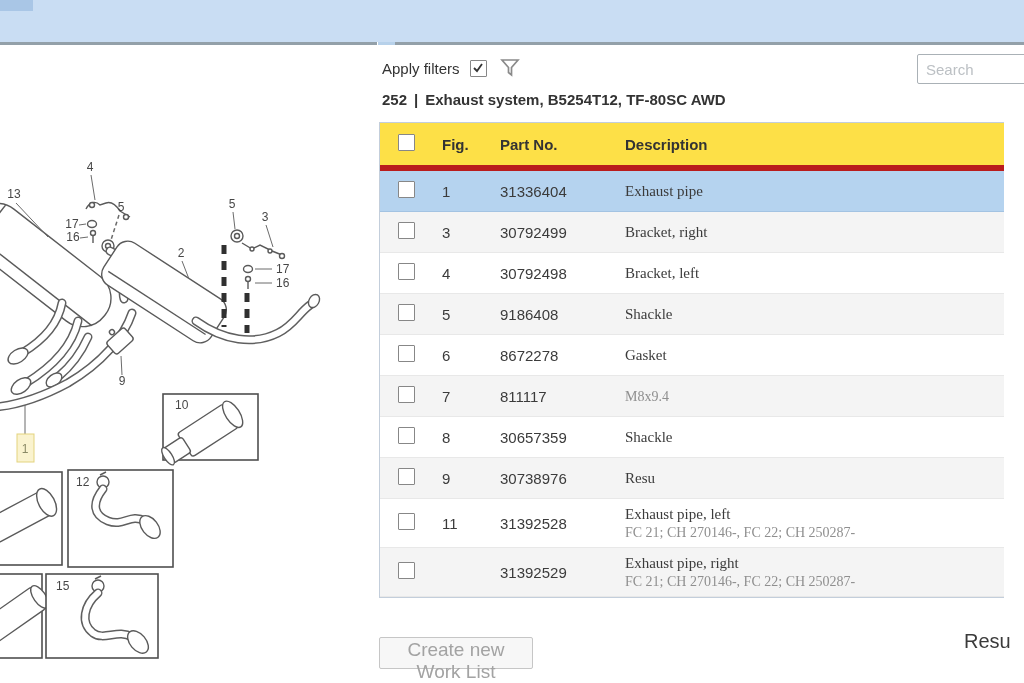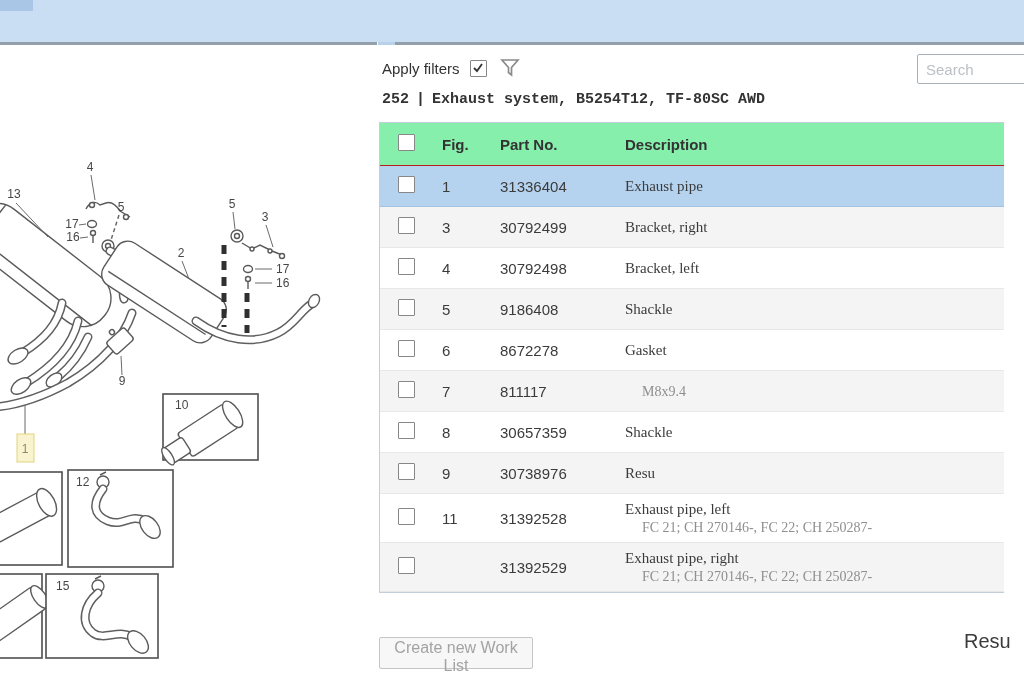--- a/index.html
+++ b/index.html
@@ -25,37 +25,37 @@
   .filter-row{position:absolute;left:8px;top:13px;display:flex;align-items:center;height:20px;}
   .filter-label{font-size:15px;color:#333;margin-right:10px;}
   .cbx{width:15px;height:15px;background:#fff;border:1px solid #878787;border-radius:1px;
     display:inline-flex;align-items:center;justify-content:center;flex:0 0 auto;}
   .cbx svg{display:block;}
   .funnel{margin-left:13px;display:inline-flex;}
   .search-input{position:absolute;left:543px;top:9px;width:116px;height:28px;border:1px solid #aab1b6;
     border-radius:2px;font-family:"Liberation Sans",sans-serif;font-size:15px;color:#555;padding:0 8px;background:#fff;}
   .search-input::placeholder{color:#bcc0c4;}
   
-  .group-title{position:absolute;left:8px;top:46px;font-size:15px;font-weight:bold;color:#333;font-family:Liberation Mono, monospace;}
+  .group-title{position:absolute;left:8px;top:46px;font-size:15px;font-weight:bold;color:#333;}
   .group-title .sep{margin:0 7px;font-weight:bold;color:#333;}
   
   .parts-table{position:absolute;left:5px;top:77px;width:624px;border:1px solid #c3cedb;border-right:none;background:#fff;}
   .t-head{display:grid;grid-template-columns:62px 58px 125px 1fr;align-items:center;height:42px;
-    background:#86efac;font-weight:bold;font-size:15px;color:#333;border-bottom:1px solid #b91c1c;}
+    background:#fde047;font-weight:bold;font-size:15px;color:#333;border-bottom:6px solid #b91c1c;}
   .t-row{display:grid;grid-template-columns:62px 58px 125px 1fr;align-items:center;min-height:40px;
     font-size:15px;color:#3b3b3b;background:#fff;border-bottom:1px solid #e8e8e8;cursor:default;}
   .t-row.alt{background:#f4f4f4;}
   .t-row.sel{background:#b5d3ef;border-bottom:1px solid #a3c3e2;}
   .c-check{padding-left:18px;}
   .c-desc{padding:6px 0;font-family:Liberation Serif, serif;}
   .desc-main{line-height:19px;}
-  .desc-sub{line-height:17px;font-size:14px;color:#8f8f8f;margin-left:17px;}
+  .desc-sub{line-height:17px;font-size:14px;color:#8f8f8f;}
   
   .create-btn{position:absolute;left:5px;top:592px;width:154px;height:32px;background:#f7f7f7;
-    border:1px solid #c6c6c6;border-radius:2px;color:#a3a3a3;font-size:16px;font-family:"Liberation Sans",sans-serif;}
+    border:1px solid #c6c6c6;border-radius:2px;color:#a3a3a3;font-size:19px;font-family:"Liberation Sans",sans-serif;}
   .results-label{position:absolute;left:590px;top:585px;font-size:20px;color:#3b3b3b;white-space:nowrap;}
   
   .diagram{position:absolute;left:0;top:0;}
   .po{fill:none;stroke:#5f5f5f;stroke-width:9;stroke-linecap:round;}
   .pi{fill:none;stroke:#ffffff;stroke-width:6;stroke-linecap:round;}
   .ln{fill:none;stroke:#5a5a5a;stroke-width:1.4;}
   .pt{fill:#ffffff;stroke:#5a5a5a;stroke-width:1.4;}
   .rod{fill:none;stroke:#303030;stroke-width:5;stroke-dasharray:9 7;}
   .ld{fill:none;stroke:#6b6b6b;stroke-width:1;}
   .ldd{fill:none;stroke:#6b6b6b;stroke-width:1.5;stroke-dasharray:4 3;}

